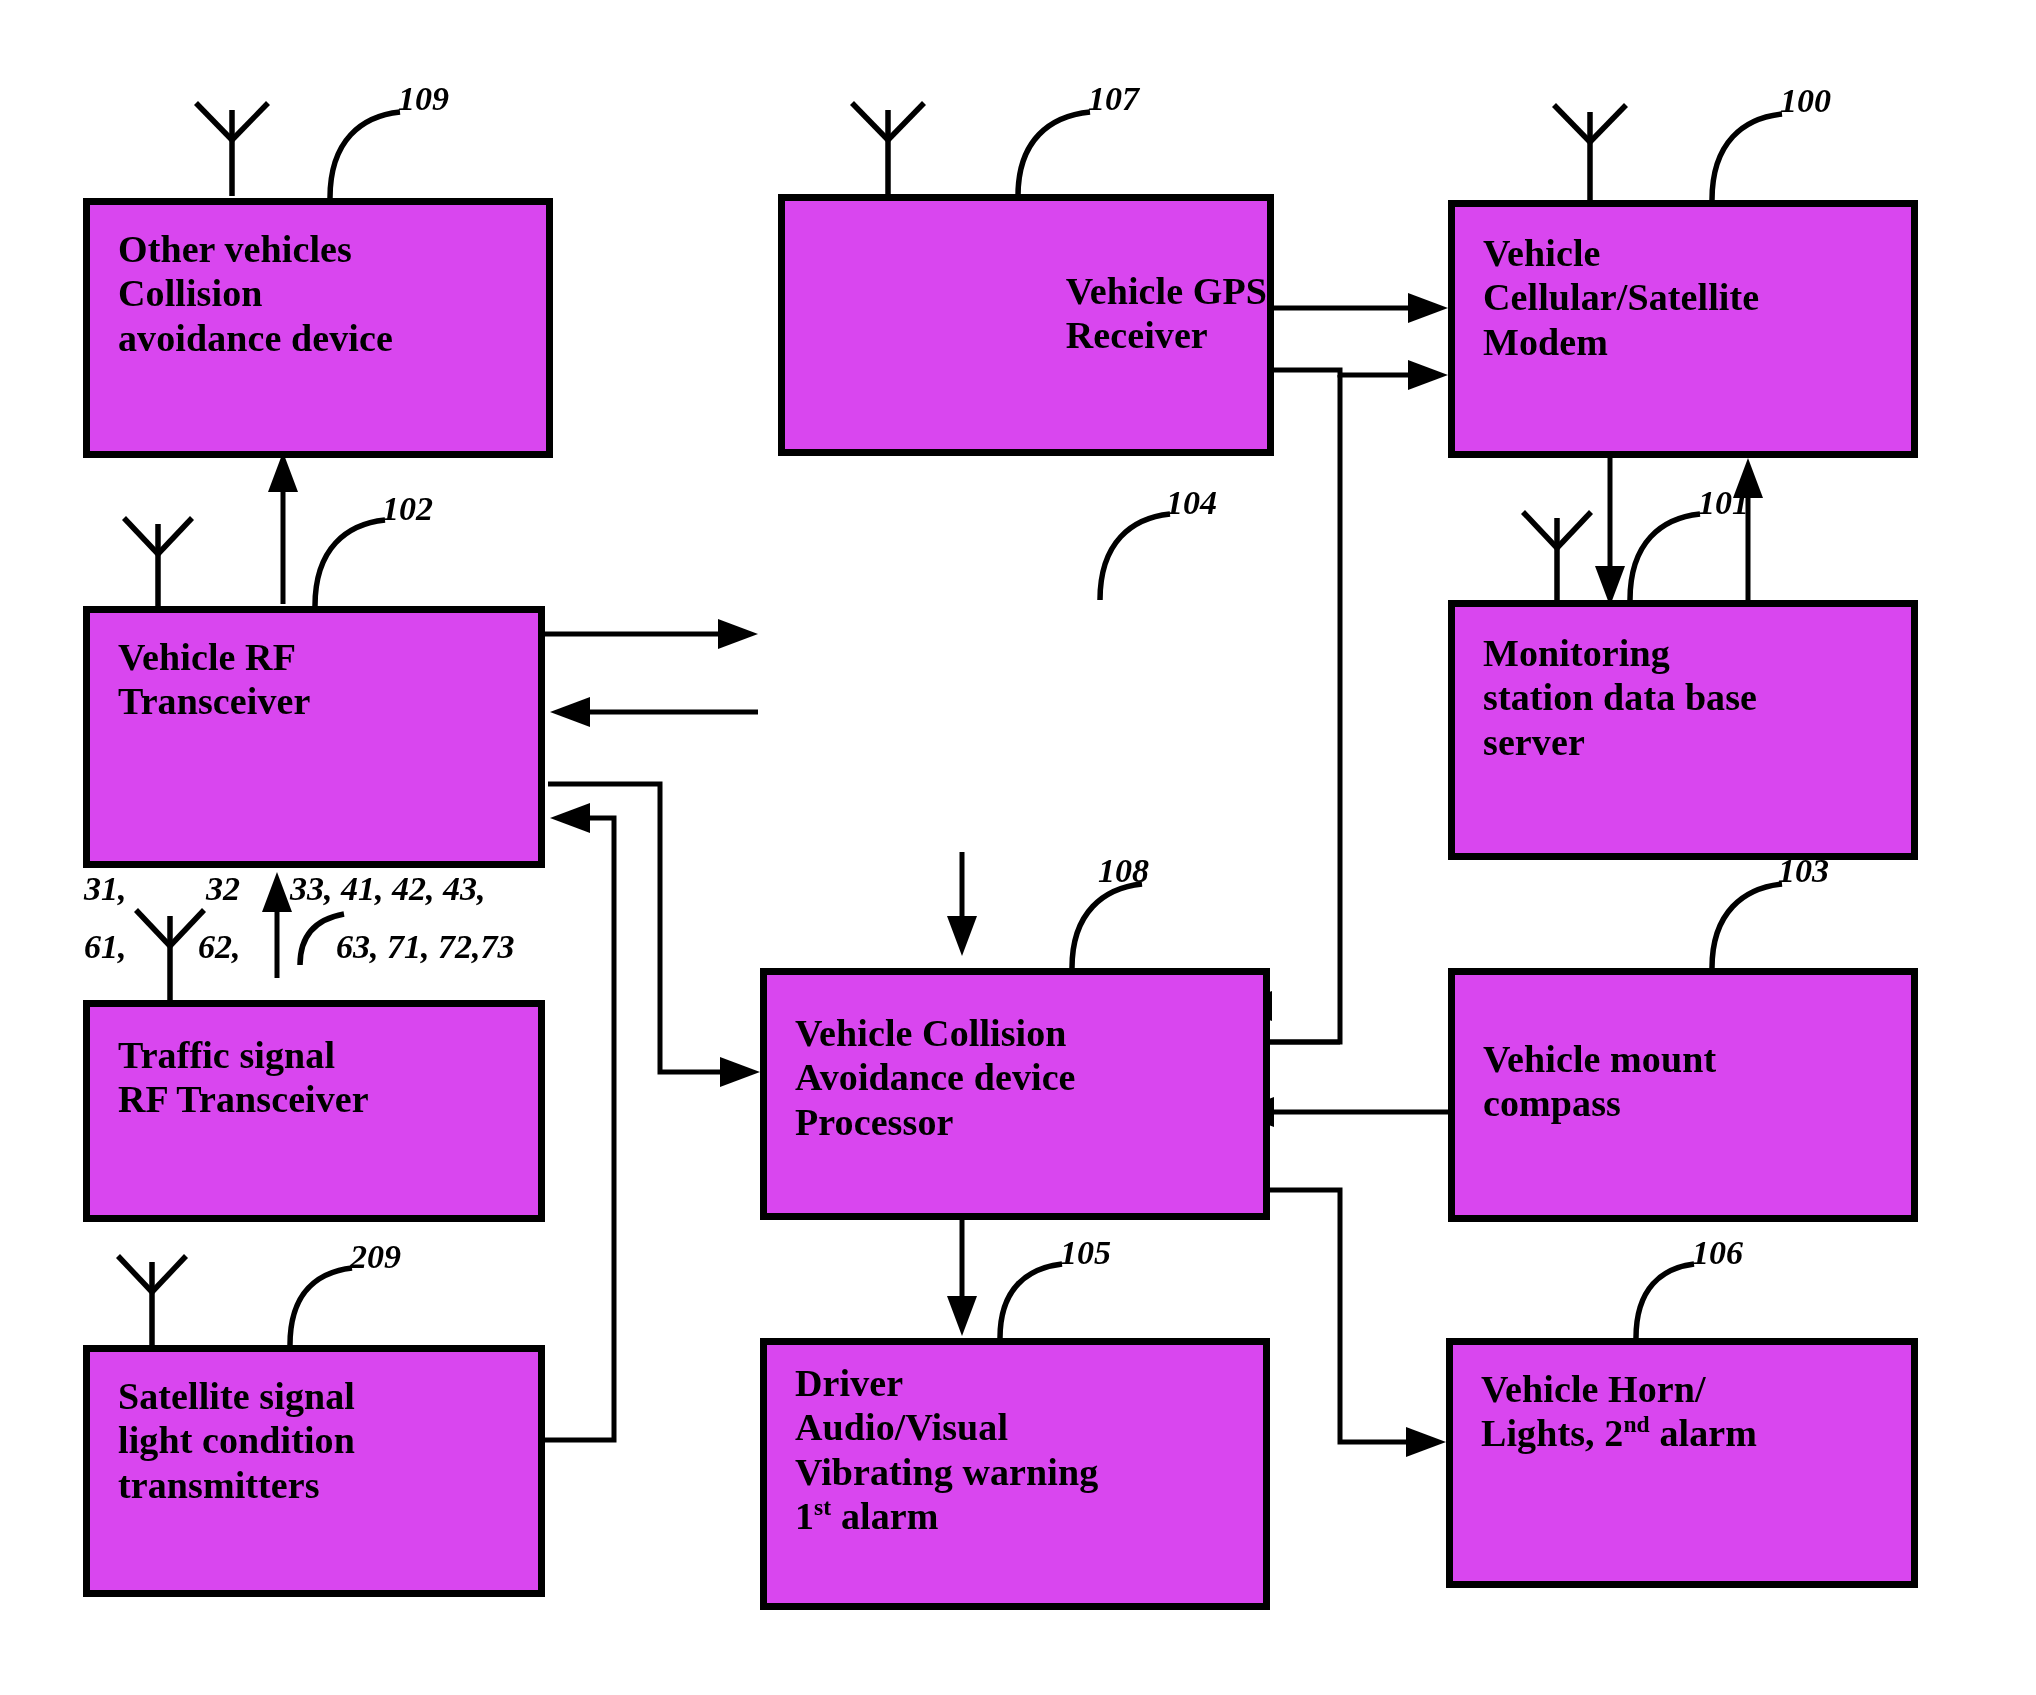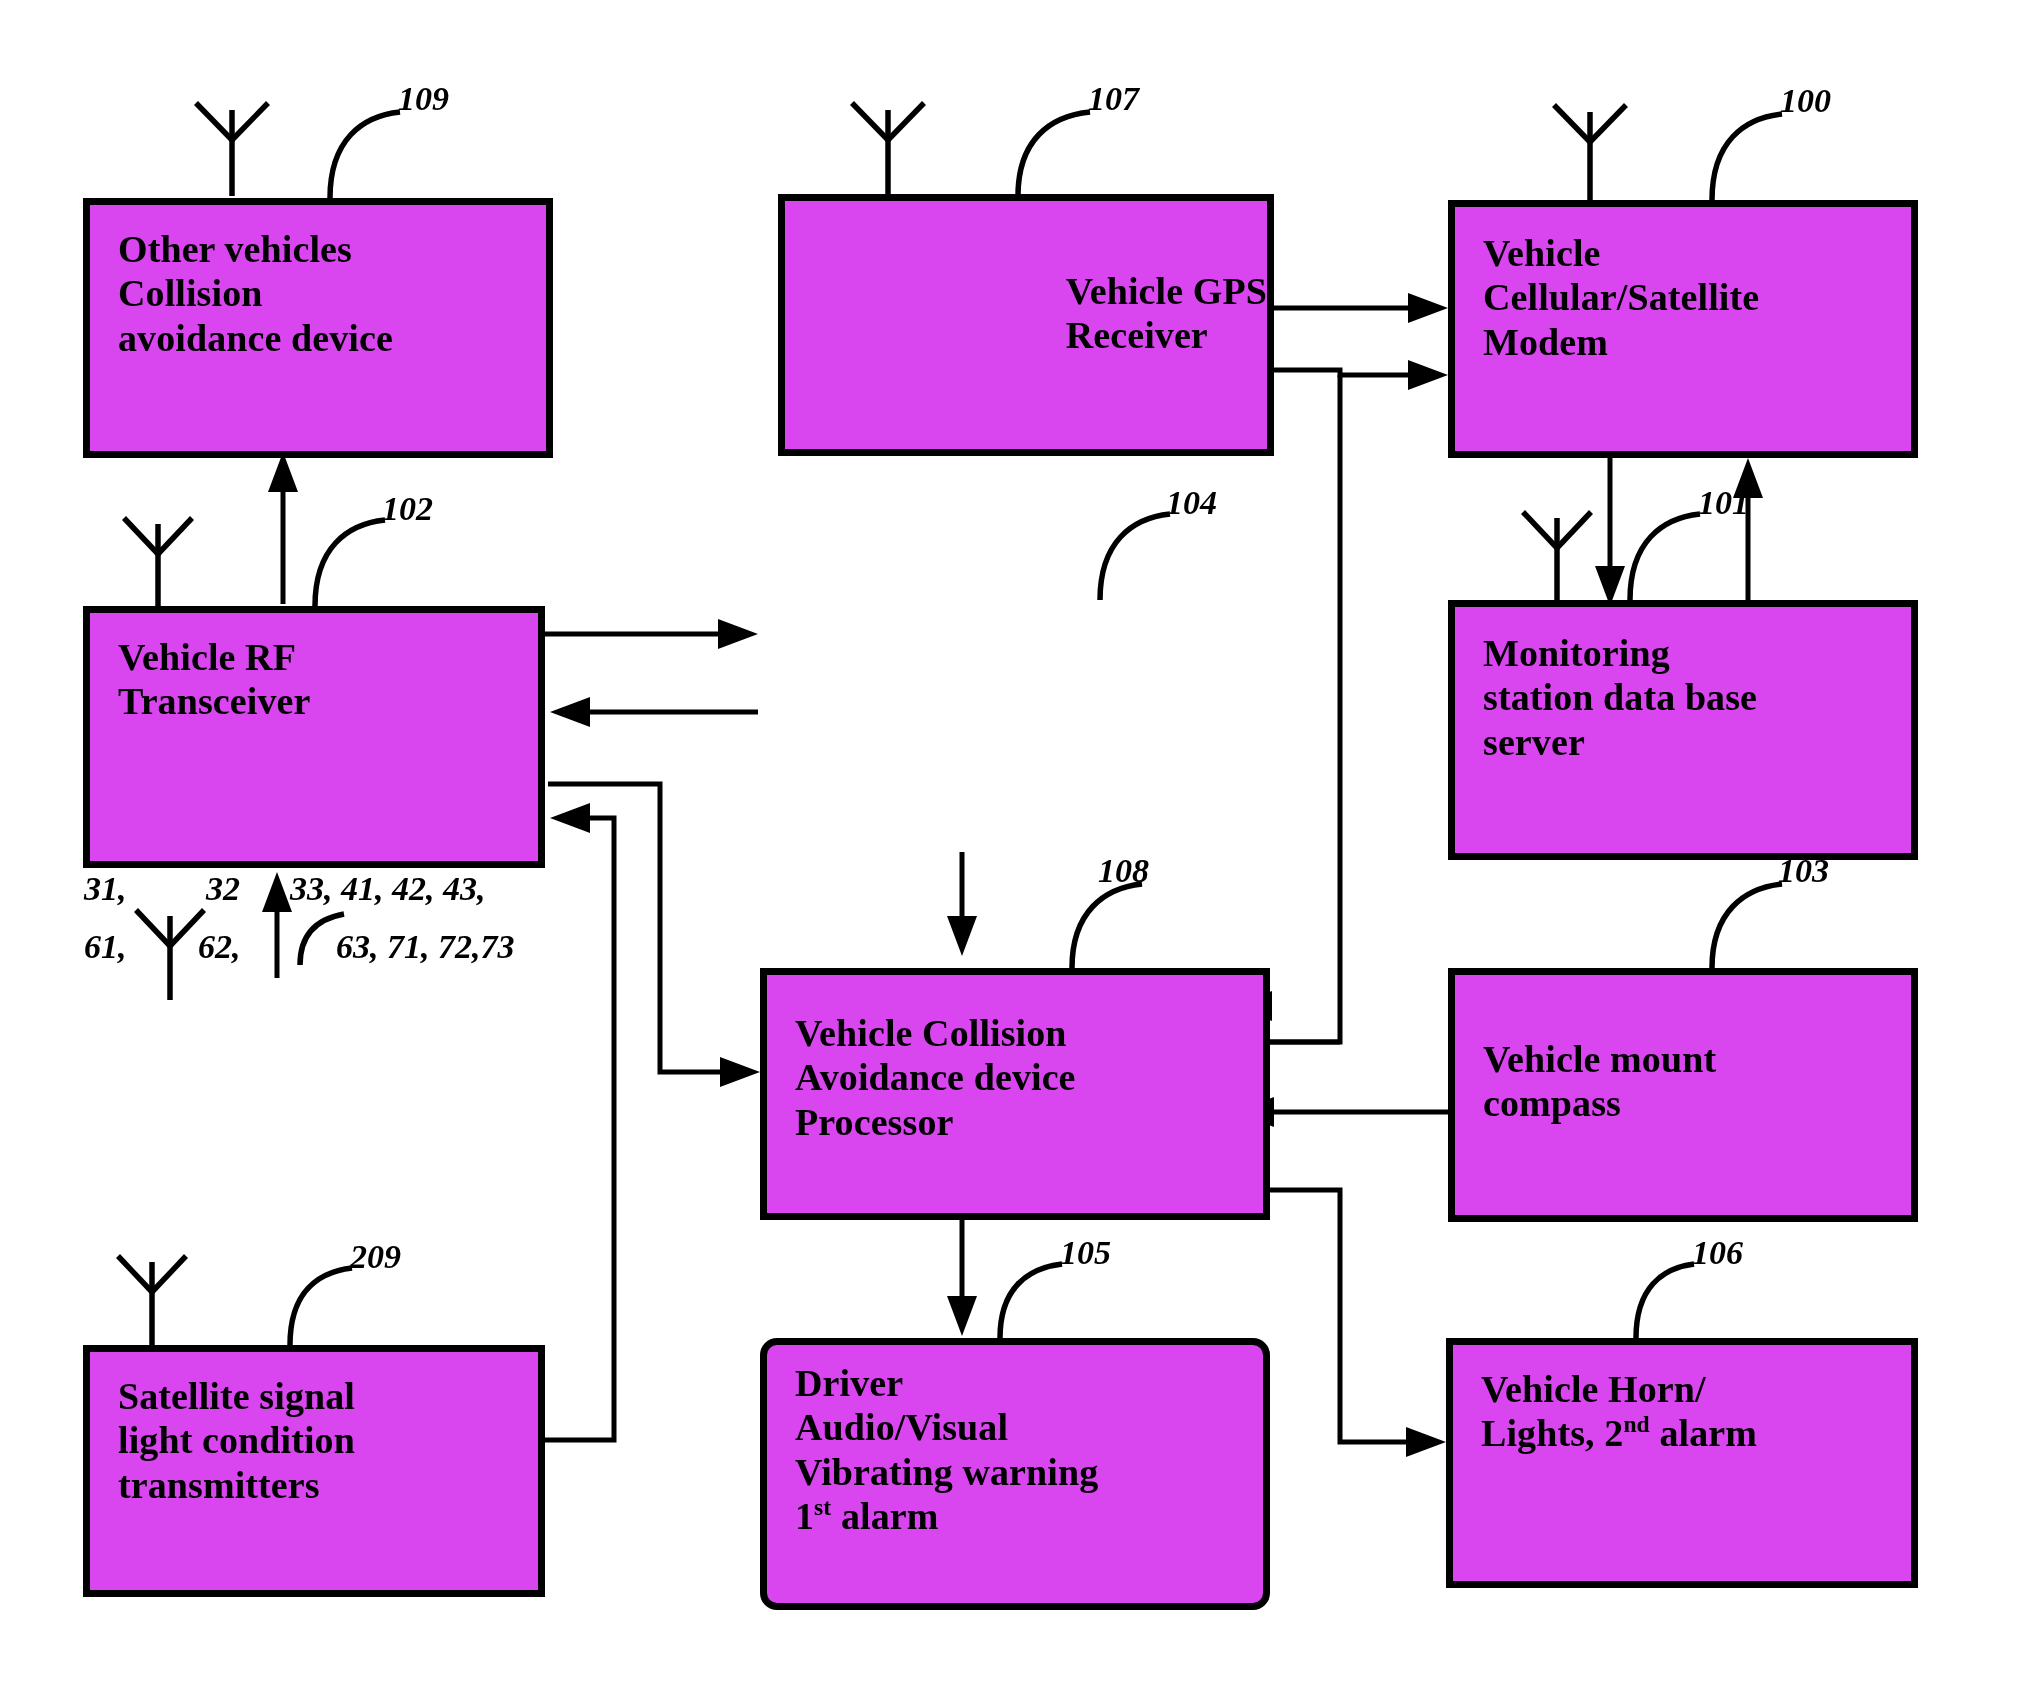--- a/index.html
+++ b/index.html
@@ -203,20 +203,24 @@
 
   <div class="ref" style="left:1166px; top:484px;">104</div>
 
   <div class="box" style="left:1448px; top:600px; width:470px; height:260px;">
     <div class="btext" style="padding-top:24px;">Monitoring
 station data base
 server</div>
   </div>
   <div class="ref" style="left:1698px; top:484px;">101</div>
 
+  <div class="box" style="left:83px; top:1000px; width:462px; height:222px;">
+    <div class="btext" style="padding-top:26px;">Traffic signal
+RF Transceiver</div>
+  </div>
 
   <div class="ref" style="left:84px; top:870px;">31,</div>
   <div class="ref" style="left:206px; top:870px;">32</div>
   <div class="ref" style="left:290px; top:870px;">33, 41, 42, 43,</div>
   <div class="ref" style="left:84px; top:928px;">61,</div>
   <div class="ref" style="left:198px; top:928px;">62,</div>
   <div class="ref" style="left:336px; top:928px;">63, 71, 72,73</div>
 
   <div class="box" style="left:760px; top:968px; width:510px; height:252px;">
     <div class="btext" style="padding-top:36px;">Vehicle Collision
@@ -231,21 +235,21 @@
   </div>
   <div class="ref" style="left:1778px; top:852px;">103</div>
 
   <div class="box" style="left:83px; top:1345px; width:462px; height:252px;">
     <div class="btext" style="padding-top:22px;">Satellite signal
 light condition
 transmitters</div>
   </div>
   <div class="ref" style="left:350px; top:1238px;">209</div>
 
-  <div class="box" style="left:760px; top:1338px; width:510px; height:272px;border-radius:17px;">
+  <div class="box" style="left:760px; top:1338px; width:510px; height:272px;">
     <div class="btext" style="padding-top:16px; white-space:normal;">
       <span>Driver</span><br>
       <span>Audio/Visual</span><br>
       <span>Vibrating warning</span><br>
       <span>1</span><sup>st</sup><span> alarm</span>
     </div>
   </div>
   <div class="ref" style="left:1060px; top:1234px;">105</div>
 
   <div class="box" style="left:1446px; top:1338px; width:472px; height:250px;">

